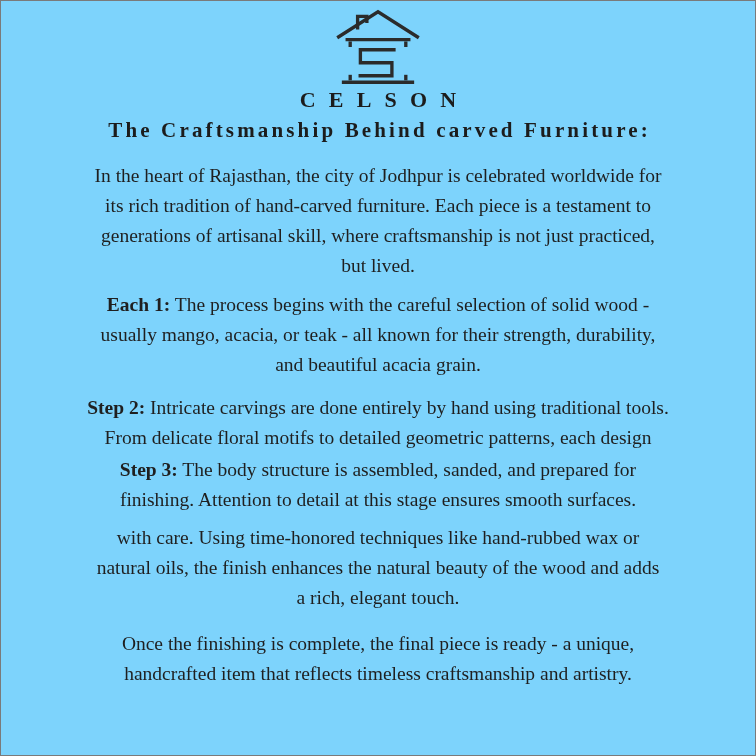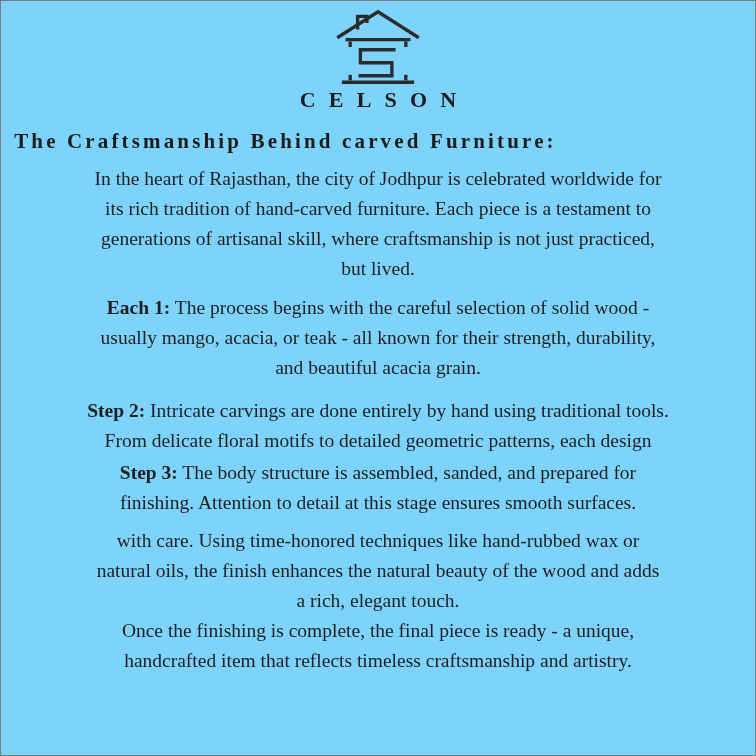--- a/index.html
+++ b/index.html
@@ -26,36 +26,36 @@
     margin-top: 4px;
     text-align: center;
     font-size: 22px;
     font-weight: 700;
     letter-spacing: 0.6em;
     padding-left: 0.6em; 
     color: #1c1c1c;
     line-height: 22px;
   }
   .heading {
-    margin-top: 19px;
-    text-align: left;
+    margin-top: 8px;
+    text-align: center;
     font-size: 21px;
     font-weight: 700;
     letter-spacing: 0.15em;
     padding-left: 0.15em;
     color: #1c1c1c;
     line-height: 22px;
   }
   .para { margin-top: 12px; }
-  .para.intro   { margin-top: 12px; }
+  .para.intro   { margin-top: 20px; }
   .para.step-1  { margin-top: 9px; }
   .para.step-2  { margin-top: 13px; }
   .para.step-3  { margin-top: 2px; }
   .para.step-4  { margin-top: 8px; }
-  .para.closing { margin-top: 0; }
+  .para.closing { margin-top: 16px; }
   .line {
     text-align: center;
     font-size: 19.5px;
     line-height: 30px;
     white-space: pre-wrap;
   }
   .step-label { font-weight: 700; }
 </style>
 </head>
 <body>

